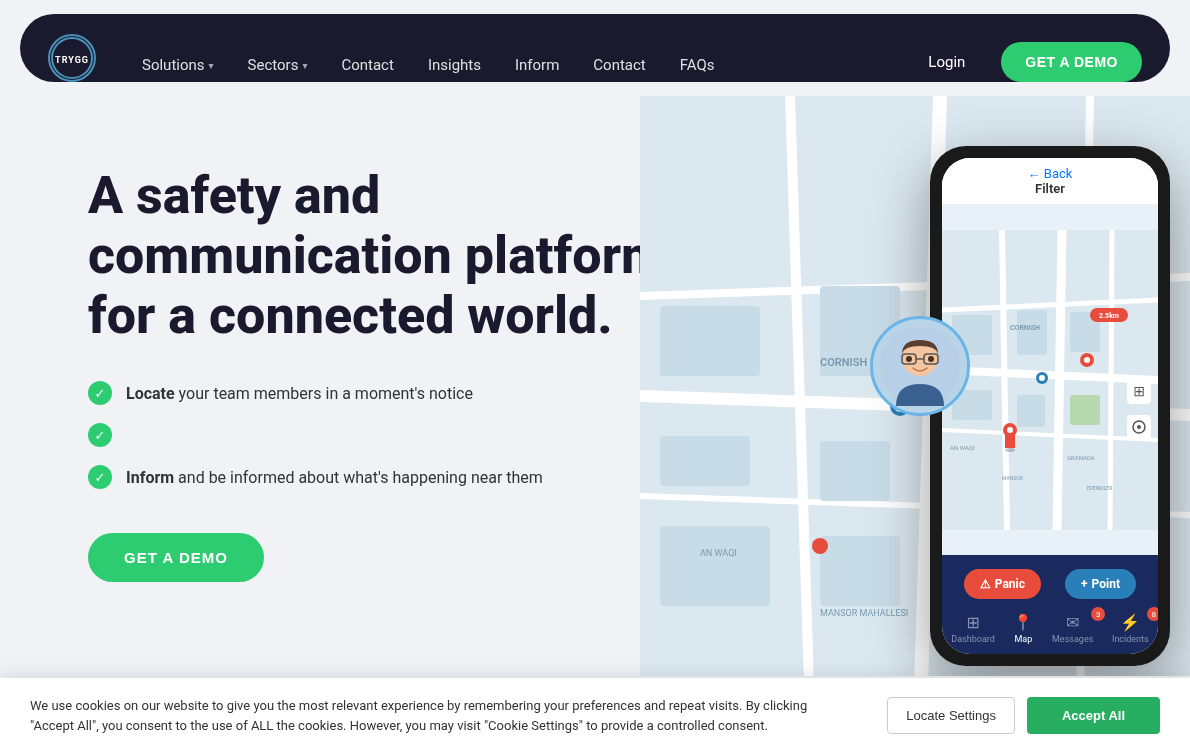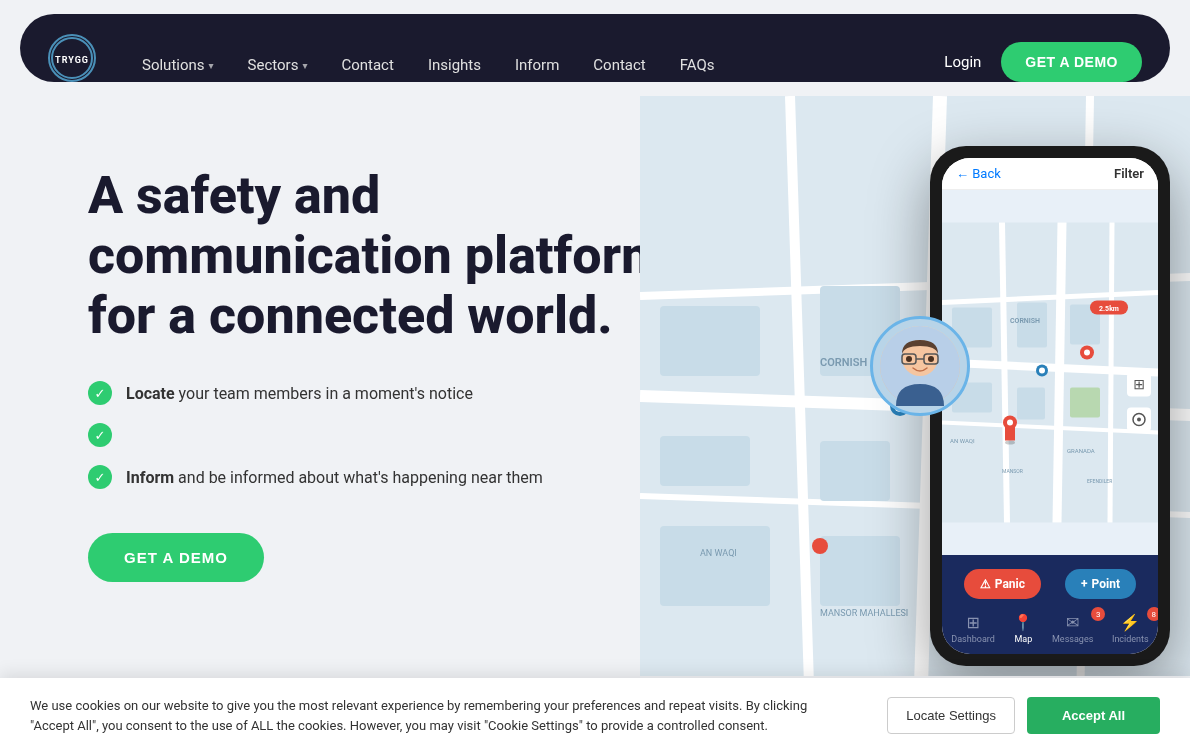--- a/index.html
+++ b/index.html
@@ -53,21 +53,21 @@
       border-radius: 6px;
       white-space: nowrap;
     }
     .nav-item .chevron {
       font-size: 10px;
       opacity: 0.7;
     }
     .nav-right {
       display: flex;
       align-items: center;
-      gap: 8px;
+      gap: 24px;
     }
     .login-btn {
       color: white;
       font-size: 15px;
       cursor: pointer;
       padding: 8px 12px;
     }
     .demo-btn {
       background: #2ecc71;
       color: white;
@@ -176,20 +176,21 @@
       display: flex;
       flex-direction: column;
     }
     .phone-header {
       display: flex;
       justify-content: space-between;
       align-items: center;
       padding: 8px 14px;
       background: white;
       border-bottom: 1px solid #eee;
+      flex-direction: column;
     }
     .phone-back { color: #007aff; font-size: 13px; }
     .phone-filter { color: #333; font-size: 13px; font-weight: 600; }
     .phone-map-area {
       flex: 1;
       background: #e8f0f8;
       position: relative;
       overflow: hidden;
     }
     .phone-map-svg {

